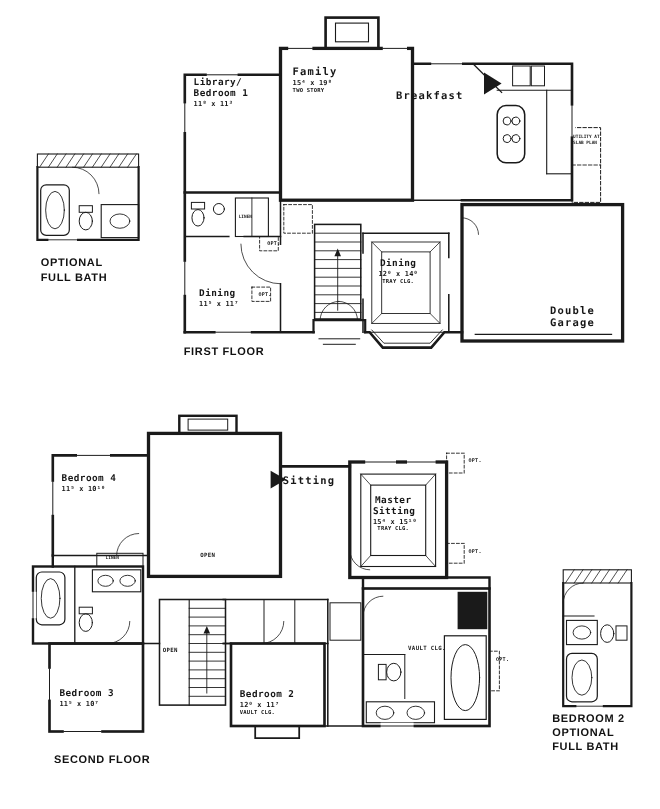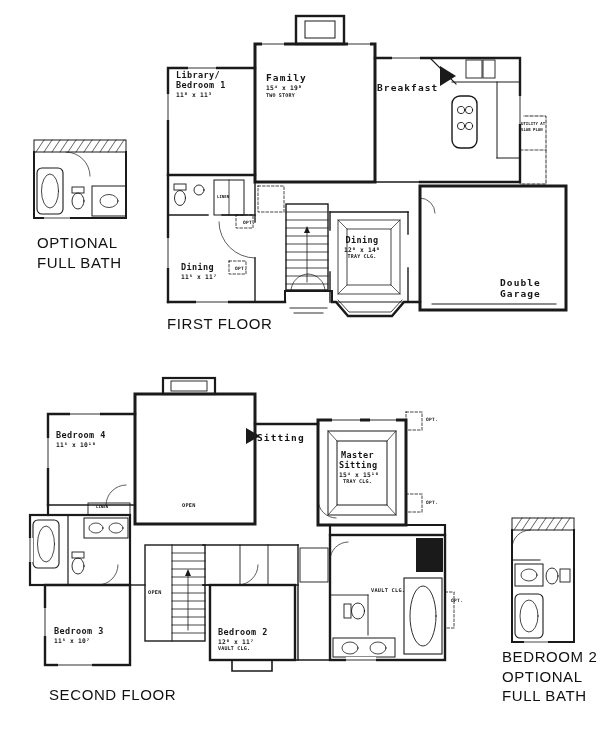--- a/index.html
+++ b/index.html
@@ -5,21 +5,21 @@
   *{margin:0;padding:0;box-sizing:border-box}
   html,body{width:600px;height:735px;background:#fff}
   .sheet{position:relative;width:600px;height:735px;background:#fff;overflow:hidden;
          font-family:"DejaVu Sans Mono",monospace;color:#161616}
   svg{position:absolute;left:0;top:0}
   .lbl{position:absolute;white-space:nowrap;line-height:1.18;color:#161616}
   .room{font-weight:bold;font-size:8.5px;letter-spacing:.4px}
   .big{font-size:9.5px;letter-spacing:1.1px}
   .dims{font-weight:bold;font-size:6.3px;letter-spacing:.2px;margin-top:1px}
   .note{font-weight:bold;font-size:5px;letter-spacing:.2px;margin-top:1px}
-  .title{font-family:"Liberation Sans",sans-serif;font-weight:normal;font-size:15px;
+  .title{font-family:"Liberation Sans",sans-serif;font-weight:bold;font-size:10px;
          letter-spacing:.6px;line-height:1.3;color:#111}
   .small{font-weight:bold;font-size:5.2px;letter-spacing:.3px}
   .tiny{font-weight:bold;font-size:4.6px;letter-spacing:.2px}
   .micro{font-weight:bold;font-size:4px;letter-spacing:0}
   .ctr{text-align:center}
 </style>
 </head>
 <body>
 
 <div class="sheet">
@@ -283,27 +283,27 @@
     <polygon points="246,428 260,436 246,444" fill="#1a1a1a" stroke="none"></polygon>
   </g>
 </svg>
 
 <div class="lbl room" style="left:176px;top:70px">
   <div>Library/</div>
   <div>Bedroom 1</div>
   <div class="dims">11⁸ x 11³</div>
 </div>
 
-<div class="lbl room big" style="left:266px;top:72px">
+<div class="lbl room big" style="left:266px;top:60px">
   <div>Family</div>
   <div class="dims">15⁴ x 19⁸</div>
   <div class="note">TWO STORY</div>
 </div>
 
-<div class="lbl room big" style="left:377px;top:82px">
+<div class="lbl room big" style="left:360px;top:82px">
   <div>Breakfast</div>
 </div>
 
 <div class="lbl micro" style="left:521px;top:121px;width:25px;white-space:normal;line-height:1.5">
   <div>UTILITY AT SLAB PLAN</div>
 </div>
 
 <div class="lbl room" style="left:181px;top:262px">
   <div>Dining</div>
   <div class="dims">11⁵ x 11⁷</div>

